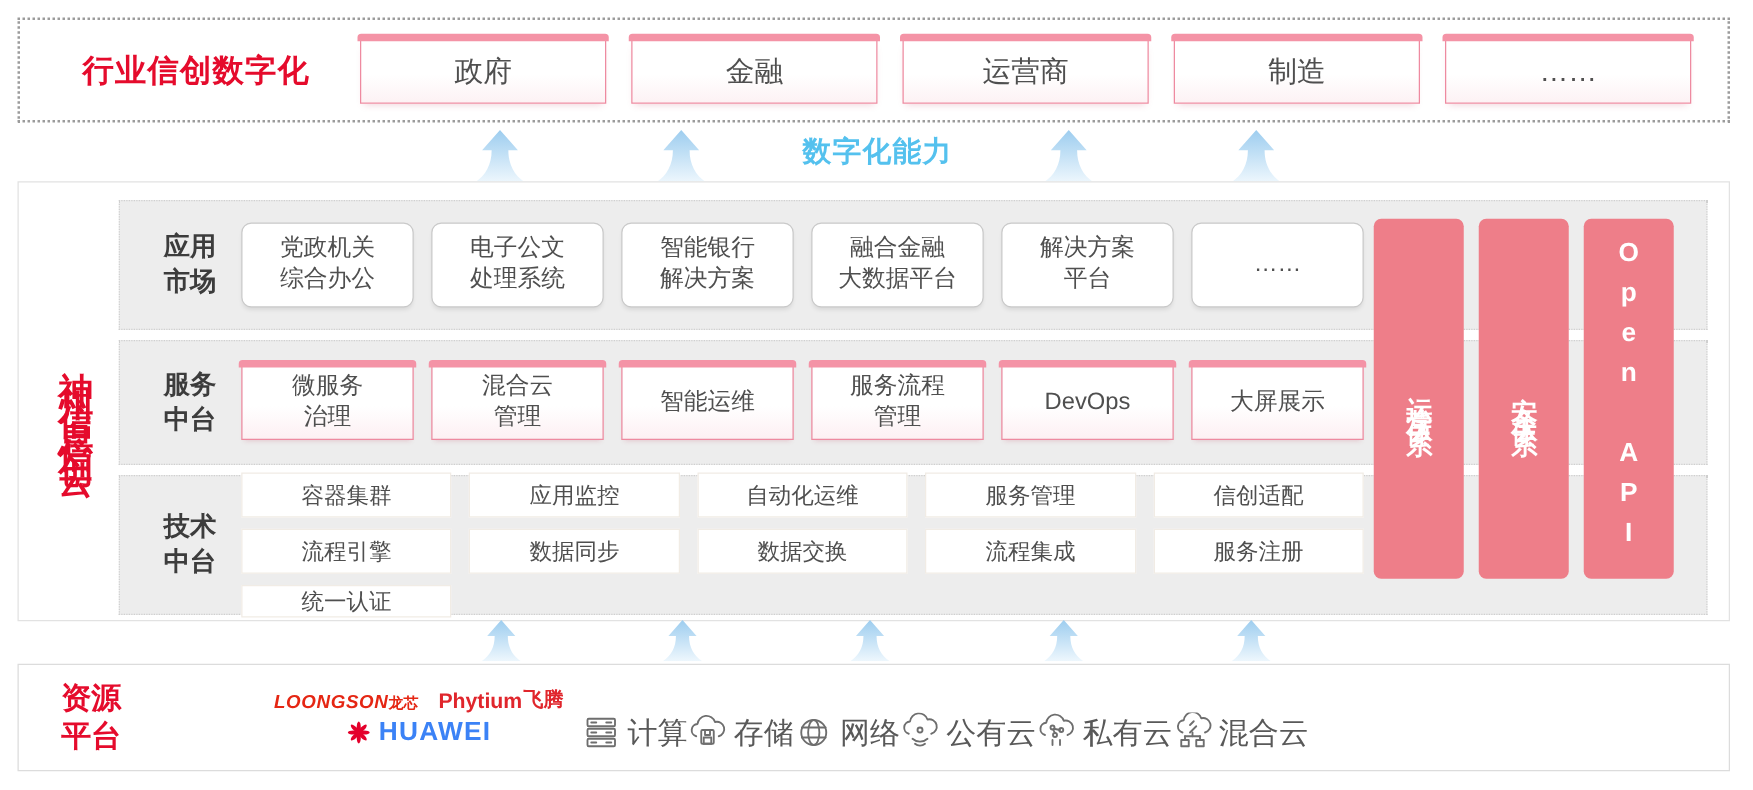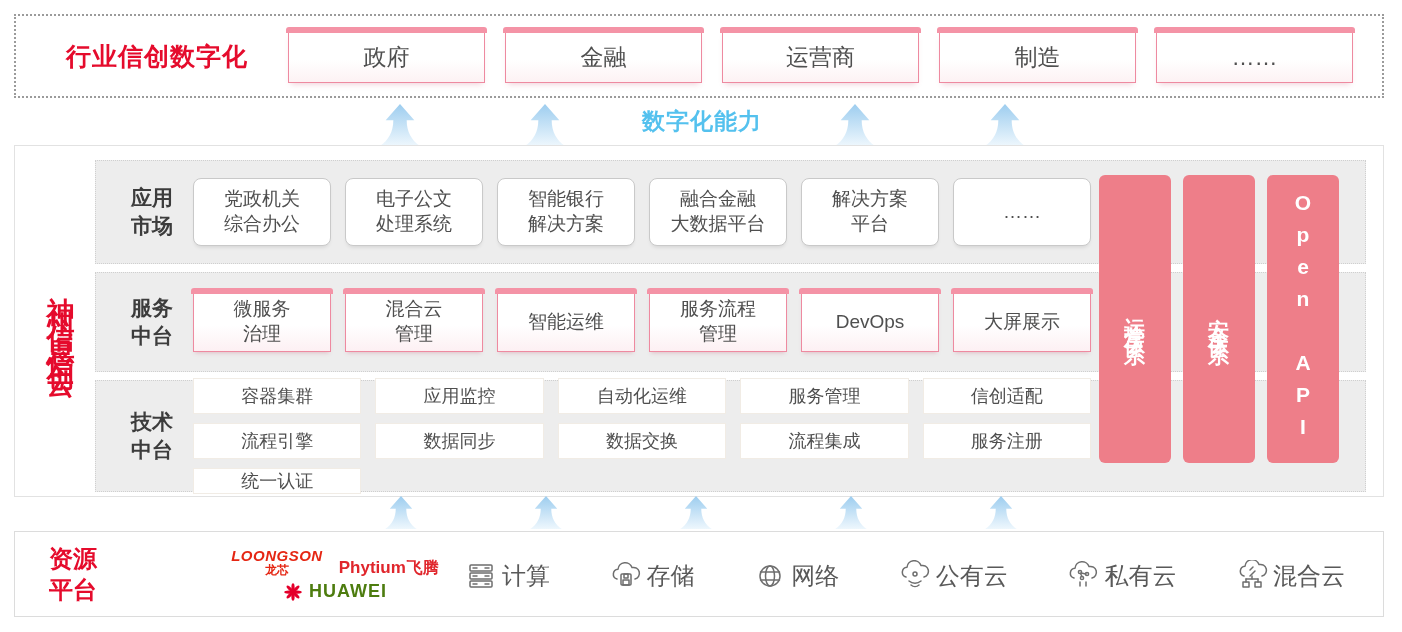--- a/index.html
+++ b/index.html
@@ -107,31 +107,31 @@
   }
   .resource-title{
     position:absolute;left:34px;top:0;height:100%;display:flex;align-items:center;
     font-size:24px;font-weight:bold;color:#e50b2c;line-height:1.3;white-space:pre-line;
   }
   .vendor-block{
     position:absolute;left:195px;top:10px;width:250px;height:66px;
     display:flex;flex-direction:column;align-items:center;justify-content:center;gap:5px;
   }
   .vendor-row1{display:flex;align-items:flex-end;gap:16px;}
-  .loongson{display:flex;flex-direction:column;align-items:center;line-height:1;}
+  .loongson{display:flex;align-items:center;line-height:1;}
   .loongson-en{font-style:italic;font-weight:900;font-size:15px;color:#e52613;letter-spacing:.5px;}
   .loongson-cn{font-size:12px;font-weight:bold;color:#e52613;margin-top:1px;}
   .phytium{display:flex;align-items:center;gap:1px;line-height:1;}
   .phytium-en{font-weight:bold;font-size:17px;color:#e0262c;}
   .phytium-cn{font-weight:bold;font-size:16px;color:#e0262c;}
   .huawei{display:flex;align-items:center;gap:6px;}
-  .huawei-text{font-weight:bold;font-size:18px;color:#4d7c0f;letter-spacing:1px;}
+  .huawei-text{font-weight:bold;font-size:21px;color:#3b82f6;letter-spacing:1px;}
   .resource-items{
-    position:absolute;left:450px;right:38px;top:2px;height:100%;
-    display:flex;align-items:center;justify-content:space-between;
+    position:absolute;left:450px;right:38px;top:12px;height:100%;
+    display:flex;align-items:center;
   }
   .resource-item{display:flex;align-items:center;gap:5px;}
   .resource-item .lbl{font-size:24px;color:#595959;}
   .res-icon{width:32px;height:32px;stroke:#6e6e6e;fill:none;stroke-width:1.5;stroke-linecap:round;stroke-linejoin:round;}
   .hidden-defs{position:absolute;width:0;height:0;overflow:hidden;}
 </style>
 </head>
 <body>
 
 <svg class="hidden-defs" aria-hidden="true">

